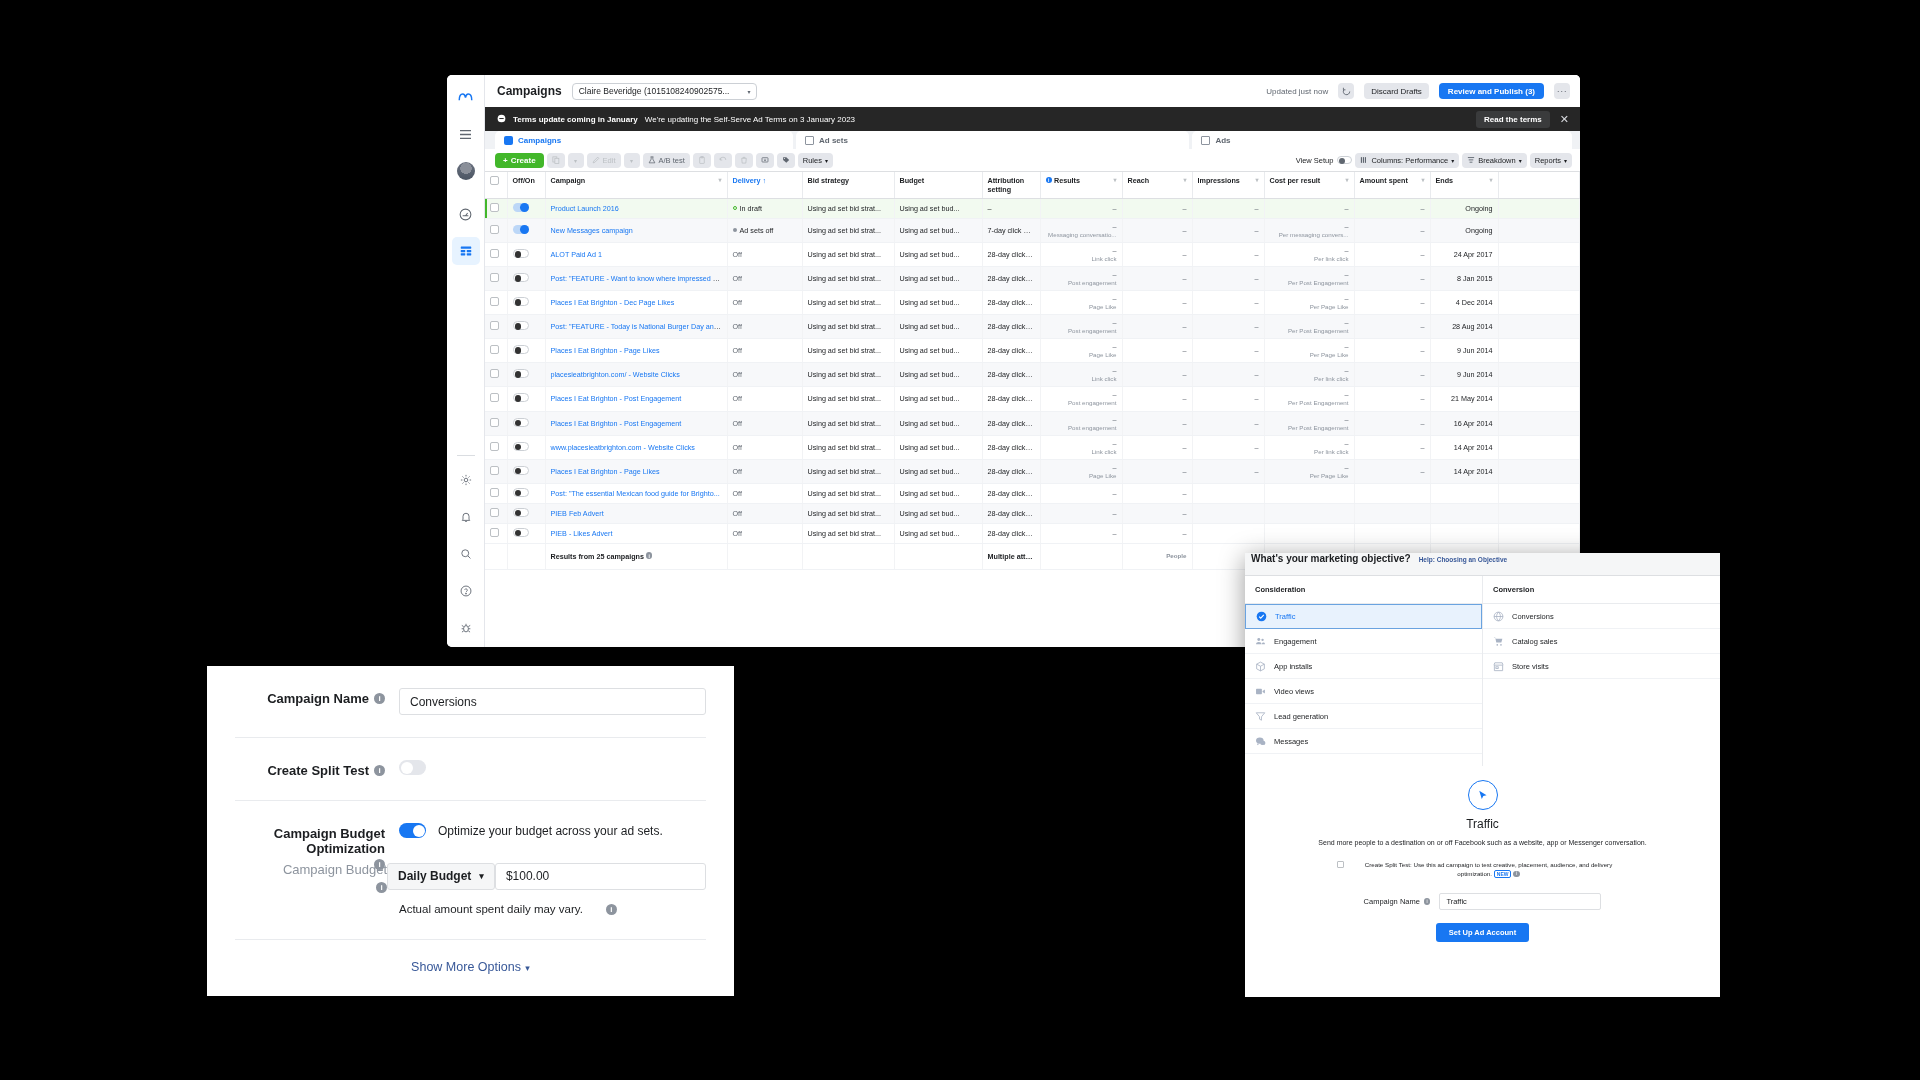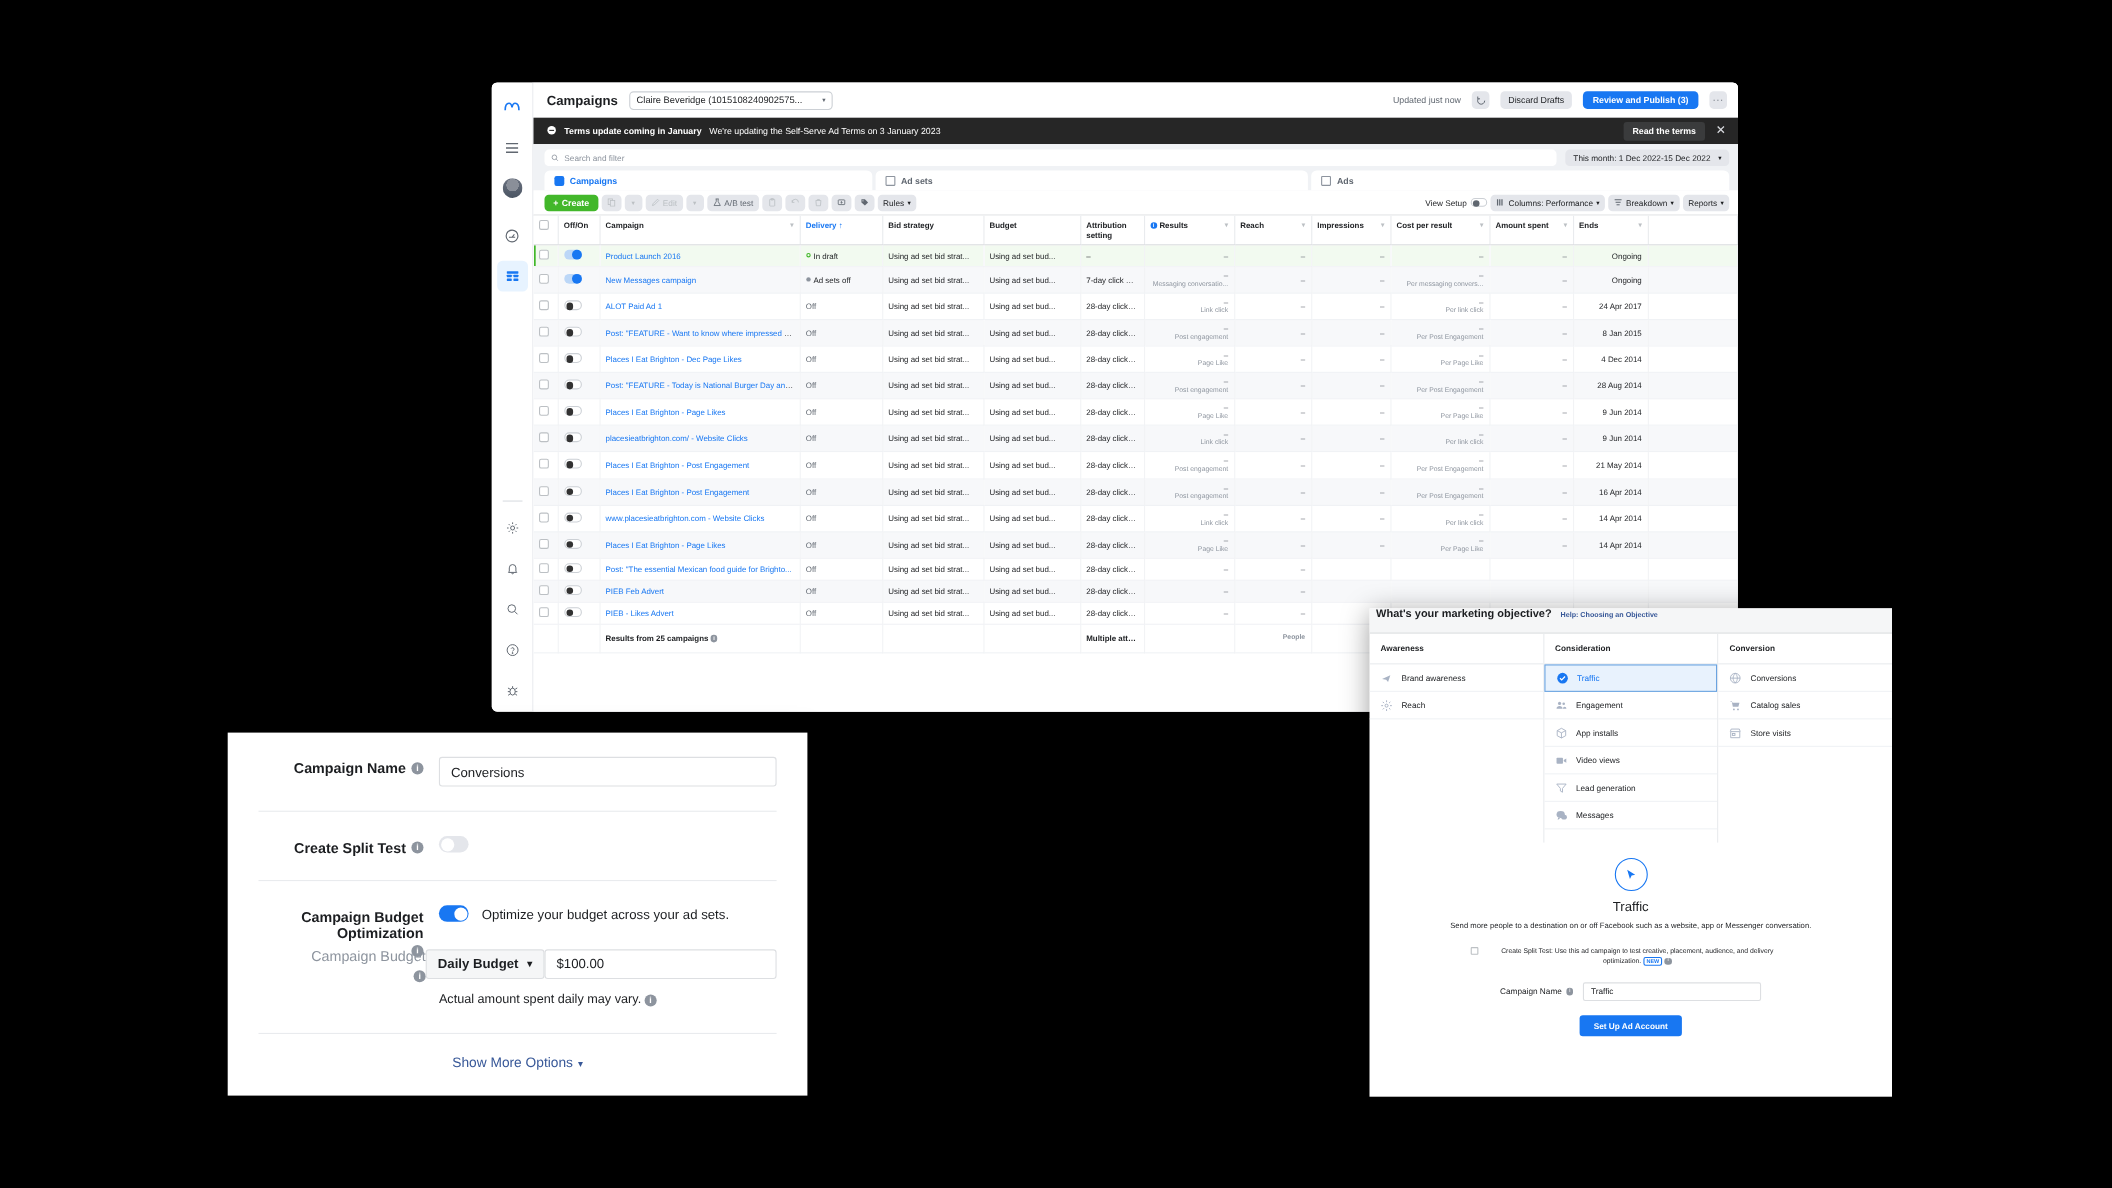--- a/index.html
+++ b/index.html
@@ -148,21 +148,21 @@
   .bigtog.on{background:#1877f2;}
   .bigtog.on::after{content:"";position:absolute;right:1.5px;top:1.5px;width:12px;height:12px;border-radius:50%;background:#fff;}
   .bigtog.off{background:#e4e6eb;}
   .bigtog.off::after{content:"";position:absolute;left:1.5px;top:1.5px;width:12px;height:12px;border-radius:50%;background:#fff;}
   .btext { font-size:12px; color:#1c1e21; line-height:1.35; }
   .flexrow { display:flex; align-items:center; }
   .bsel { border:1px solid #dddfe2; border-radius:3px; height:27px; display:flex; align-items:center;
     gap:8px; padding: 0 10px; font-size:12px; font-weight:bold; color:#1c1e21; background:#f5f6f7; }
   .bamount { flex:1 1 auto; border:1px solid #dddfe2; border-radius:3px; height:27px;
     display:flex; align-items:center; padding: 0 10px; font-size:12px; color:#1c1e21; }
-  .hint { font-size:11.5px; color:#1c1e21; margin-top:10px; display:flex; align-items:center; gap:3px; }
+  .hint { font-size:11.5px; color:#1c1e21; margin-top:10px; display:flex; align-items:center; gap:23px; }
   .showmore { text-align:center; padding: 17px 0 0; border-top:1px solid #e9ebee; margin-top:2px;}
   .showmore span { color:#385898; font-size:12.5px; }
 
   
   .objpanel {
     position:absolute; left:1245px; top:553px; width:475px; height:444px;
     background:#fff; box-shadow: 0 4px 24px rgba(0,0,0,.4); overflow:hidden;
   }
   .objhead { background:#f5f6f7; border-bottom:1px solid #dddfe2; height:23px;
     display:flex; align-items:baseline; gap:8px; padding: 0 6px; font-weight: bold; }
@@ -293,33 +293,20 @@
               <rect x="3.6" y="6.3" width="6.8" height="1.5" fill="#262626"></rect>
             </svg>
         </span>
         <span class="bold">Terms update coming in January</span>
         <span>We're updating the Self-Serve Ad Terms on 3 January 2023</span>
         <span class="grow"></span>
         <span class="readbtn">Read the terms</span>
         <span class="x">✕</span>
       </div>
 
-      <div class="searchrow">
-        <div class="searchbox">
-          <svg width="7" height="7" viewBox="0 0 14 14" fill="none" stroke="#8d949e" stroke-width="1.5">
-            <circle cx="6" cy="6" r="4.2"></circle>
-              <path d="M9.2 9.2l3.2 3.2"></path>
-            </svg>
-          <span>Search and filter</span>
-        </div>
-        <div class="daterange">
-          <span>This month: 1 Dec 2022-15 Dec 2022</span>
-          <span style="font-size:6px">▾</span>
-        </div>
-      </div>
 
       <div class="tabsrow">
         <div class="tab active w1">
           <span class="tabicon blue"></span>
           <span>Campaigns</span>
         </div>
         <div class="tab w2">
           <span class="tabicon grid"></span>
           <span>Ad sets</span>
         </div>
@@ -775,40 +762,20 @@
     </div>
   </div>
 
   <div class="objpanel">
     <div class="objhead">
       <span class="q">What's your marketing objective?</span>
       <span class="help">Help: Choosing an Objective</span>
     </div>
     <div class="objcols" id="objcols">
         <div class="objcol">
-          <h4>Awareness</h4>
-          <div class="objitem">
-            <span class="oi">
-              <svg width="11" height="11" viewBox="0 0 16 16" fill="currentColor">
-                <path d="M2 9l11-5-3 9-2.5-2.8L2 9z"></path>
-              </svg>
-            </span>
-            <span>Brand awareness</span>
-          </div>
-          <div class="objitem">
-            <span class="oi">
-              <svg width="11" height="11" viewBox="0 0 16 16" fill="none" stroke="currentColor" stroke-width="1.3">
-                <circle cx="8" cy="8" r="2"></circle>
-                <path d="M8 1v2.4M8 12.6V15M1 8h2.4M12.6 8H15M3 3l1.7 1.7M11.3 11.3L13 13M13 3l-1.7 1.7M4.7 11.3L3 13"></path>
-              </svg>
-            </span>
-            <span>Reach</span>
-          </div>
-        </div>
-        <div class="objcol">
           <h4>Consideration</h4>
           <div class="objitem sel">
             <span class="oi">
               <svg width="11" height="11" viewBox="0 0 16 16" fill="#1877f2">
                 <circle cx="8" cy="8" r="7"></circle>
                 <path d="M4.6 8.1l2.3 2.3 4.4-4.6" stroke="#fff" stroke-width="1.6" fill="none"></path>
               </svg>
             </span>
             <span>Traffic</span>
           </div>

